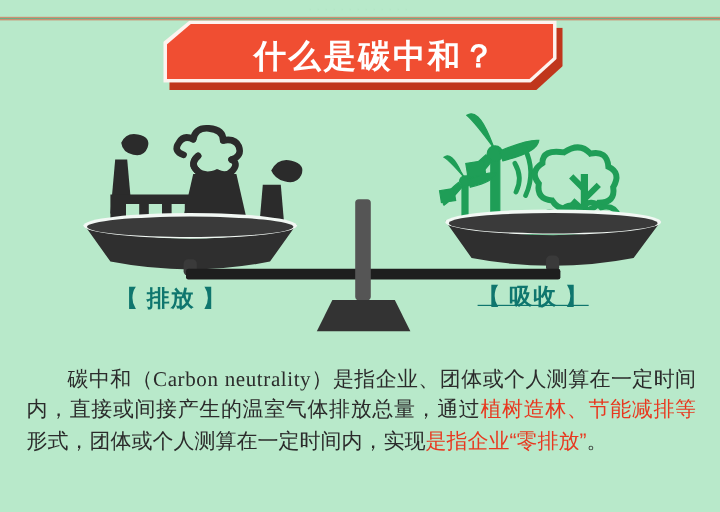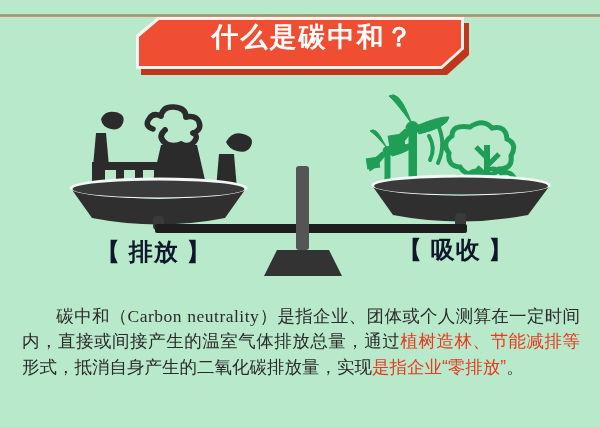--- a/index.html
+++ b/index.html
@@ -66,21 +66,21 @@
     background: #fdf3ef;
     clip-path: polygon(22px 0, 328px 0, 328px 32px, 306px 52px, 0 52px, 0 18px);
   }
   .banner-face {
     position: absolute;
     left: 3px; top: 3px;
     width: 348px; height: 46px;
     background: #f04e32;
     clip-path: polygon(20px 0, 322px 0, 322px 28px, 302px 46px, 0 46px, 0 17px);
     display: flex;
-    align-items: flex-start;
+    align-items: flex-end;
     justify-content: center;
   }
   .banner-title {
     color: #ffffff;
     font-size: 27px;
     font-weight: bold;
     letter-spacing: 2px;
     white-space: nowrap;
     transform: translateY(-1px);
   }
@@ -90,28 +90,28 @@
     position: absolute;
     left: 0;
     top: 88px;
     width: 600px;
     height: 190px;
   }
 
   
   .pan-label {
     position: absolute;
-    font-size: 24px;
+    font-size: 19px;
     font-weight: bold;
-    color: #0f172a;
+    color: #0f766e;
     letter-spacing: 1px;
     white-space: nowrap;
   }
   .pan-label.left  { left: 96px;  top: 236px; }
-  .pan-label.right { left: 398px; top: 234px; }
+  .pan-label.right { left: 398px; top: 234px; text-decoration: underline; }
 
   
   .body-text {
     position: absolute;
     left: 22px;
     top: 286px;
     width: 558px;
     font-size: 17.5px;
     line-height: 25.5px;
     color: #2b2b2b;
@@ -231,16 +231,16 @@
     <rect x="155" y="136" width="312" height="9" rx="2" fill="#1e1e1e"></rect>
 
     <rect x="296" y="78" width="13" height="84" rx="3" fill="#555555"></rect>
     <path d="M277 162 l52 0 l13 26 l-78 0 z" fill="#333333"></path>
   </svg>
 
   <div class="pan-label left">【 排放 】</div>
   <div class="pan-label right">【 吸收 】</div>
 
   <p class="body-text">
-    <span class="indent"></span><span>碳中和（</span><span class="eng">Carbon  neutrality</span><span>）是指企业、团体或个人测算在一定时间内，直接或间接产生的温室气体排放总量，通过</span><span class="red">植树造林、节能减排等</span><span>形式，抵消自身产生的二氧化碳排放量，实现</span><span class="red">是指企业“零排放”</span><span>。</span>
+    <span class="indent"></span><span>碳中和（</span><span class="eng">Carbon  neutrality</span><span>）是指企业、团体或个人测算在一定时间内，直接或间接产生的温室气体排放总量，通过</span><span class="red">植树造林、节能减排等</span><span>形式，团体或个人测算在一定时间内，实现</span><span class="red">是指企业“零排放”</span><span>。</span>
   </p>
 
 </div>
 
 </body></html>

